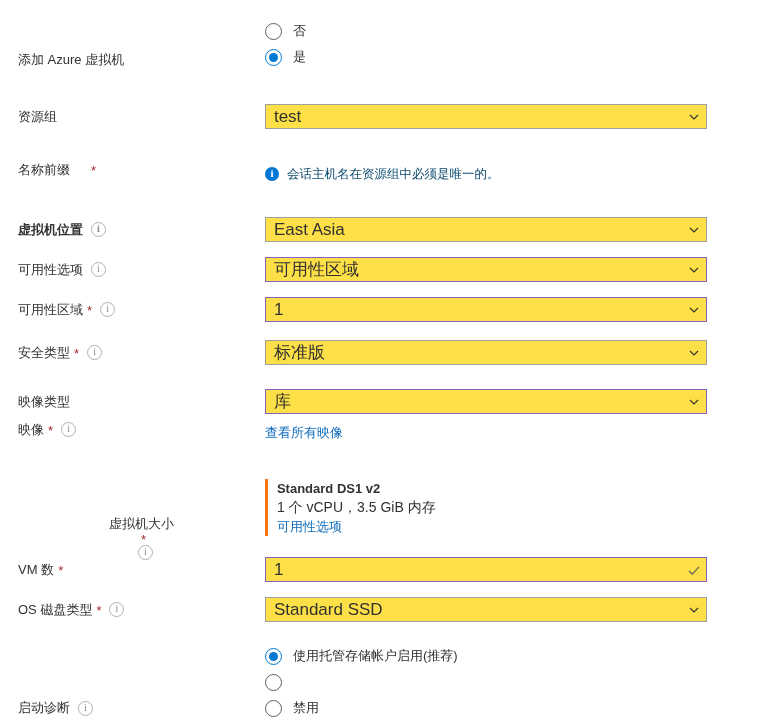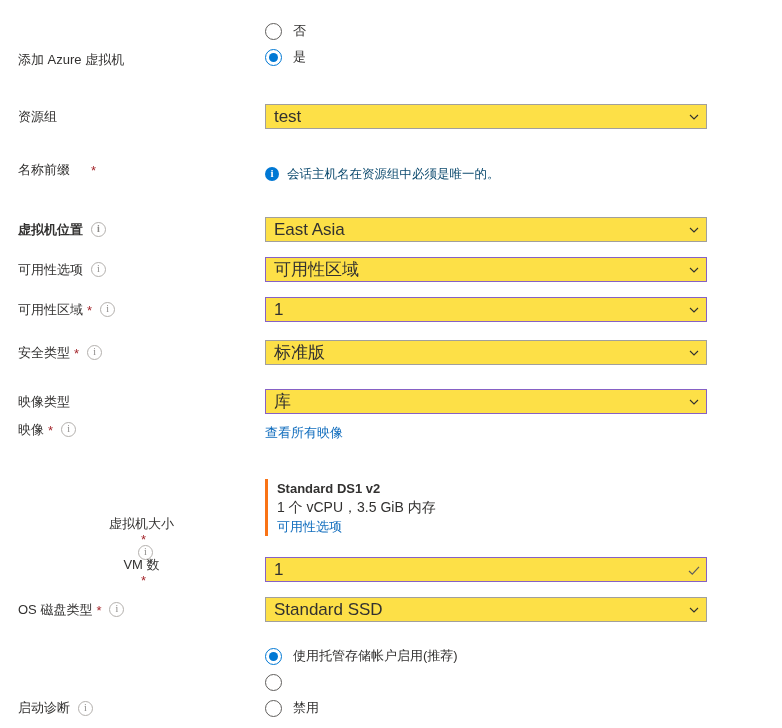--- a/index.html
+++ b/index.html
@@ -385,21 +385,21 @@
     <div class="ctrl-col">
       <div class="size-card">
         <div class="size-title">Standard DS1 v2</div>
         <div class="size-specs">1 个 vCPU，3.5 GiB 内存</div>
         <a class="link">可用性选项</a>
       </div>
     </div>
   </div>
 
   <div class="row" style="top:557px;">
-    <div class="label-col" style="height:25px;flex-direction:column;">
+    <div class="label-col" style="height:25px;">
       <span>VM 数</span>
       <span class="req">*</span>
     </div>
     <div class="ctrl-col">
       <div class="field focus">
         <span class="val">1</span>
         <span class="checkmark">
           <svg viewBox="0 0 12 12" width="12" height="12">
               <path d="M1 6 L4.3 9.2 L11 1.8" stroke="#605e5c" stroke-width="1.2" fill="none"></path>
             </svg>

